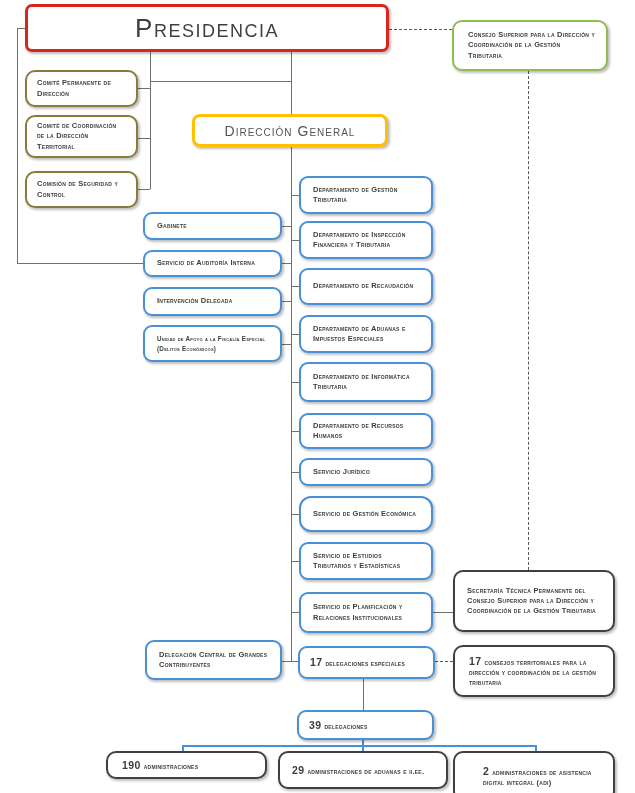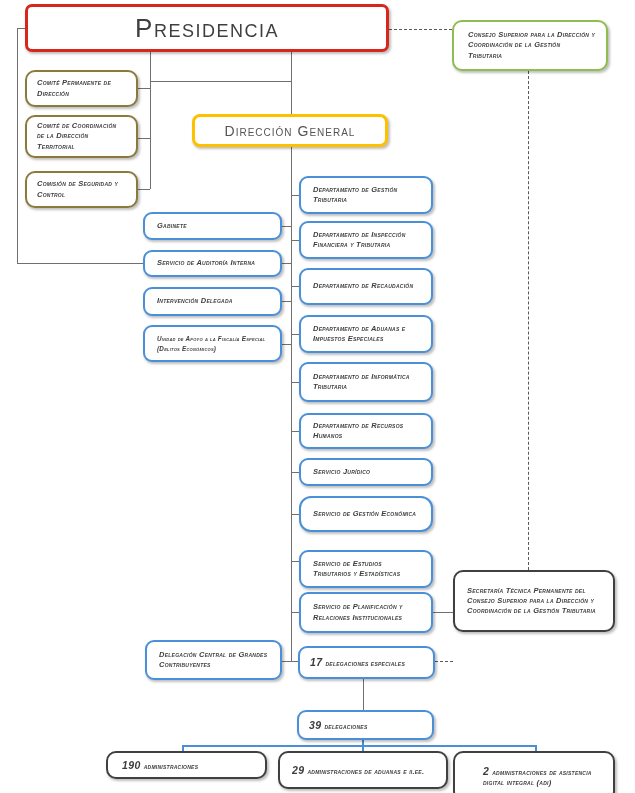--- a/index.html
+++ b/index.html
@@ -7,21 +7,21 @@
     position:relative;width:635px;height:793px;background:#ffffff;overflow:hidden;
     font-family:"Liberation Sans","DejaVu Sans",sans-serif;color:#3d3d3d;
   }
   .box{
     position:absolute;background:#ffffff;box-sizing:border-box;
     display:flex;align-items:center;
     box-shadow:1.5px 2px 2.5px rgba(0,0,0,0.25);
   }
   .lbl{
     font-variant:small-caps;font-weight:bold;font-size:7.5px;line-height:1.35;
-    letter-spacing:0.25px;color:#3d3d3d;display:block;font-style:italic;
+    letter-spacing:0.25px;color:#3d3d3d;display:block;
   }
   .count{font-size:10.5px;font-weight:bold;margin-right:3px;letter-spacing:0.4px;}
   .b-red   {border:3px solid #d9261d;border-radius:7px;}
   .b-olive {border:2.5px solid #8a7b3c;border-radius:10px;}
   .b-gold  {border:3px solid #ffc000;border-radius:14px;}
   .b-blue  {border:2.5px solid #4a90d9;border-radius:9px;}
   .b-green {border:2.5px solid #8ebe4f;border-radius:10px;}
   .b-dark  {border:2px solid #404040;border-radius:10px;}
   .pad     {padding:3px 10px 3px 12px;}
   .pad-n   {padding:3px 14px 3px 10px;}
@@ -133,39 +133,42 @@
   </div>
   <div class="box b-blue pad" style="left:299px;top:413px;width:134px;height:36px;">
     <span class="lbl">Departamento de Recursos Humanos</span>
   </div>
   <div class="box b-blue pad" style="left:299px;top:458px;width:134px;height:28px;">
     <span class="lbl">Servicio Jurídico</span>
   </div>
   <div class="box b-blue pad" style="left:299px;top:496px;width:134px;height:36px;border-radius:12px;">
     <span class="lbl">Servicio de Gestión Económica</span>
   </div>
-  <div class="box b-blue pad" style="left:299px;top:542px;width:134px;height:38px;margin-top:8px;">
+  <div class="box b-blue pad" style="left:299px;top:542px;width:134px;height:38px;">
     <span class="lbl">Servicio de Estudios Tributarios y Estadísticas</span>
   </div>
   <div class="box b-blue pad" style="left:299px;top:592px;width:134px;height:41px;">
     <span class="lbl">Servicio de Planificación y Relaciones Institucionales</span>
   </div>
 
   <div class="box b-dark pad" style="left:453px;top:570px;width:162px;height:62px;">
     <span class="lbl">Secretaría Técnica Permanente del Consejo Superior para la Dirección y Coordinación de la Gestión Tributaria</span>
   </div>
 
   <div class="box b-blue pad" style="left:145px;top:640px;width:137px;height:40px;">
     <span class="lbl">Delegación Central de Grandes Contribuyentes</span>
   </div>
 
   <div class="box b-blue pad-n" style="left:298px;top:646px;width:137px;height:33px;">
     <span class="lbl"><span class="count">17</span><span>delegaciones especiales</span></span>
   </div>
 
+  <div class="box b-dark pad-n" style="left:453px;top:645px;width:162px;height:52px;padding-left:14px;">
+    <span class="lbl"><span class="count">17</span><span>consejos territoriales para la dirección y coordinación de la gestión tributaria</span></span>
+  </div>
 
   <div class="box b-blue pad-n" style="left:297px;top:710px;width:137px;height:30px;">
     <span class="lbl"><span class="count">39</span><span>delegaciones</span></span>
   </div>
 
   <div class="box b-dark pad-n" style="left:106px;top:751px;width:161px;height:28px;padding-left:14px;">
     <span class="lbl"><span class="count">190</span><span>administraciones</span></span>
   </div>
   <div class="box b-dark pad-n" style="left:278px;top:751px;width:170px;height:38px;padding-left:12px;">
     <span class="lbl"><span class="count">29</span><span>administraciones de aduanas e ii.ee.</span></span>

